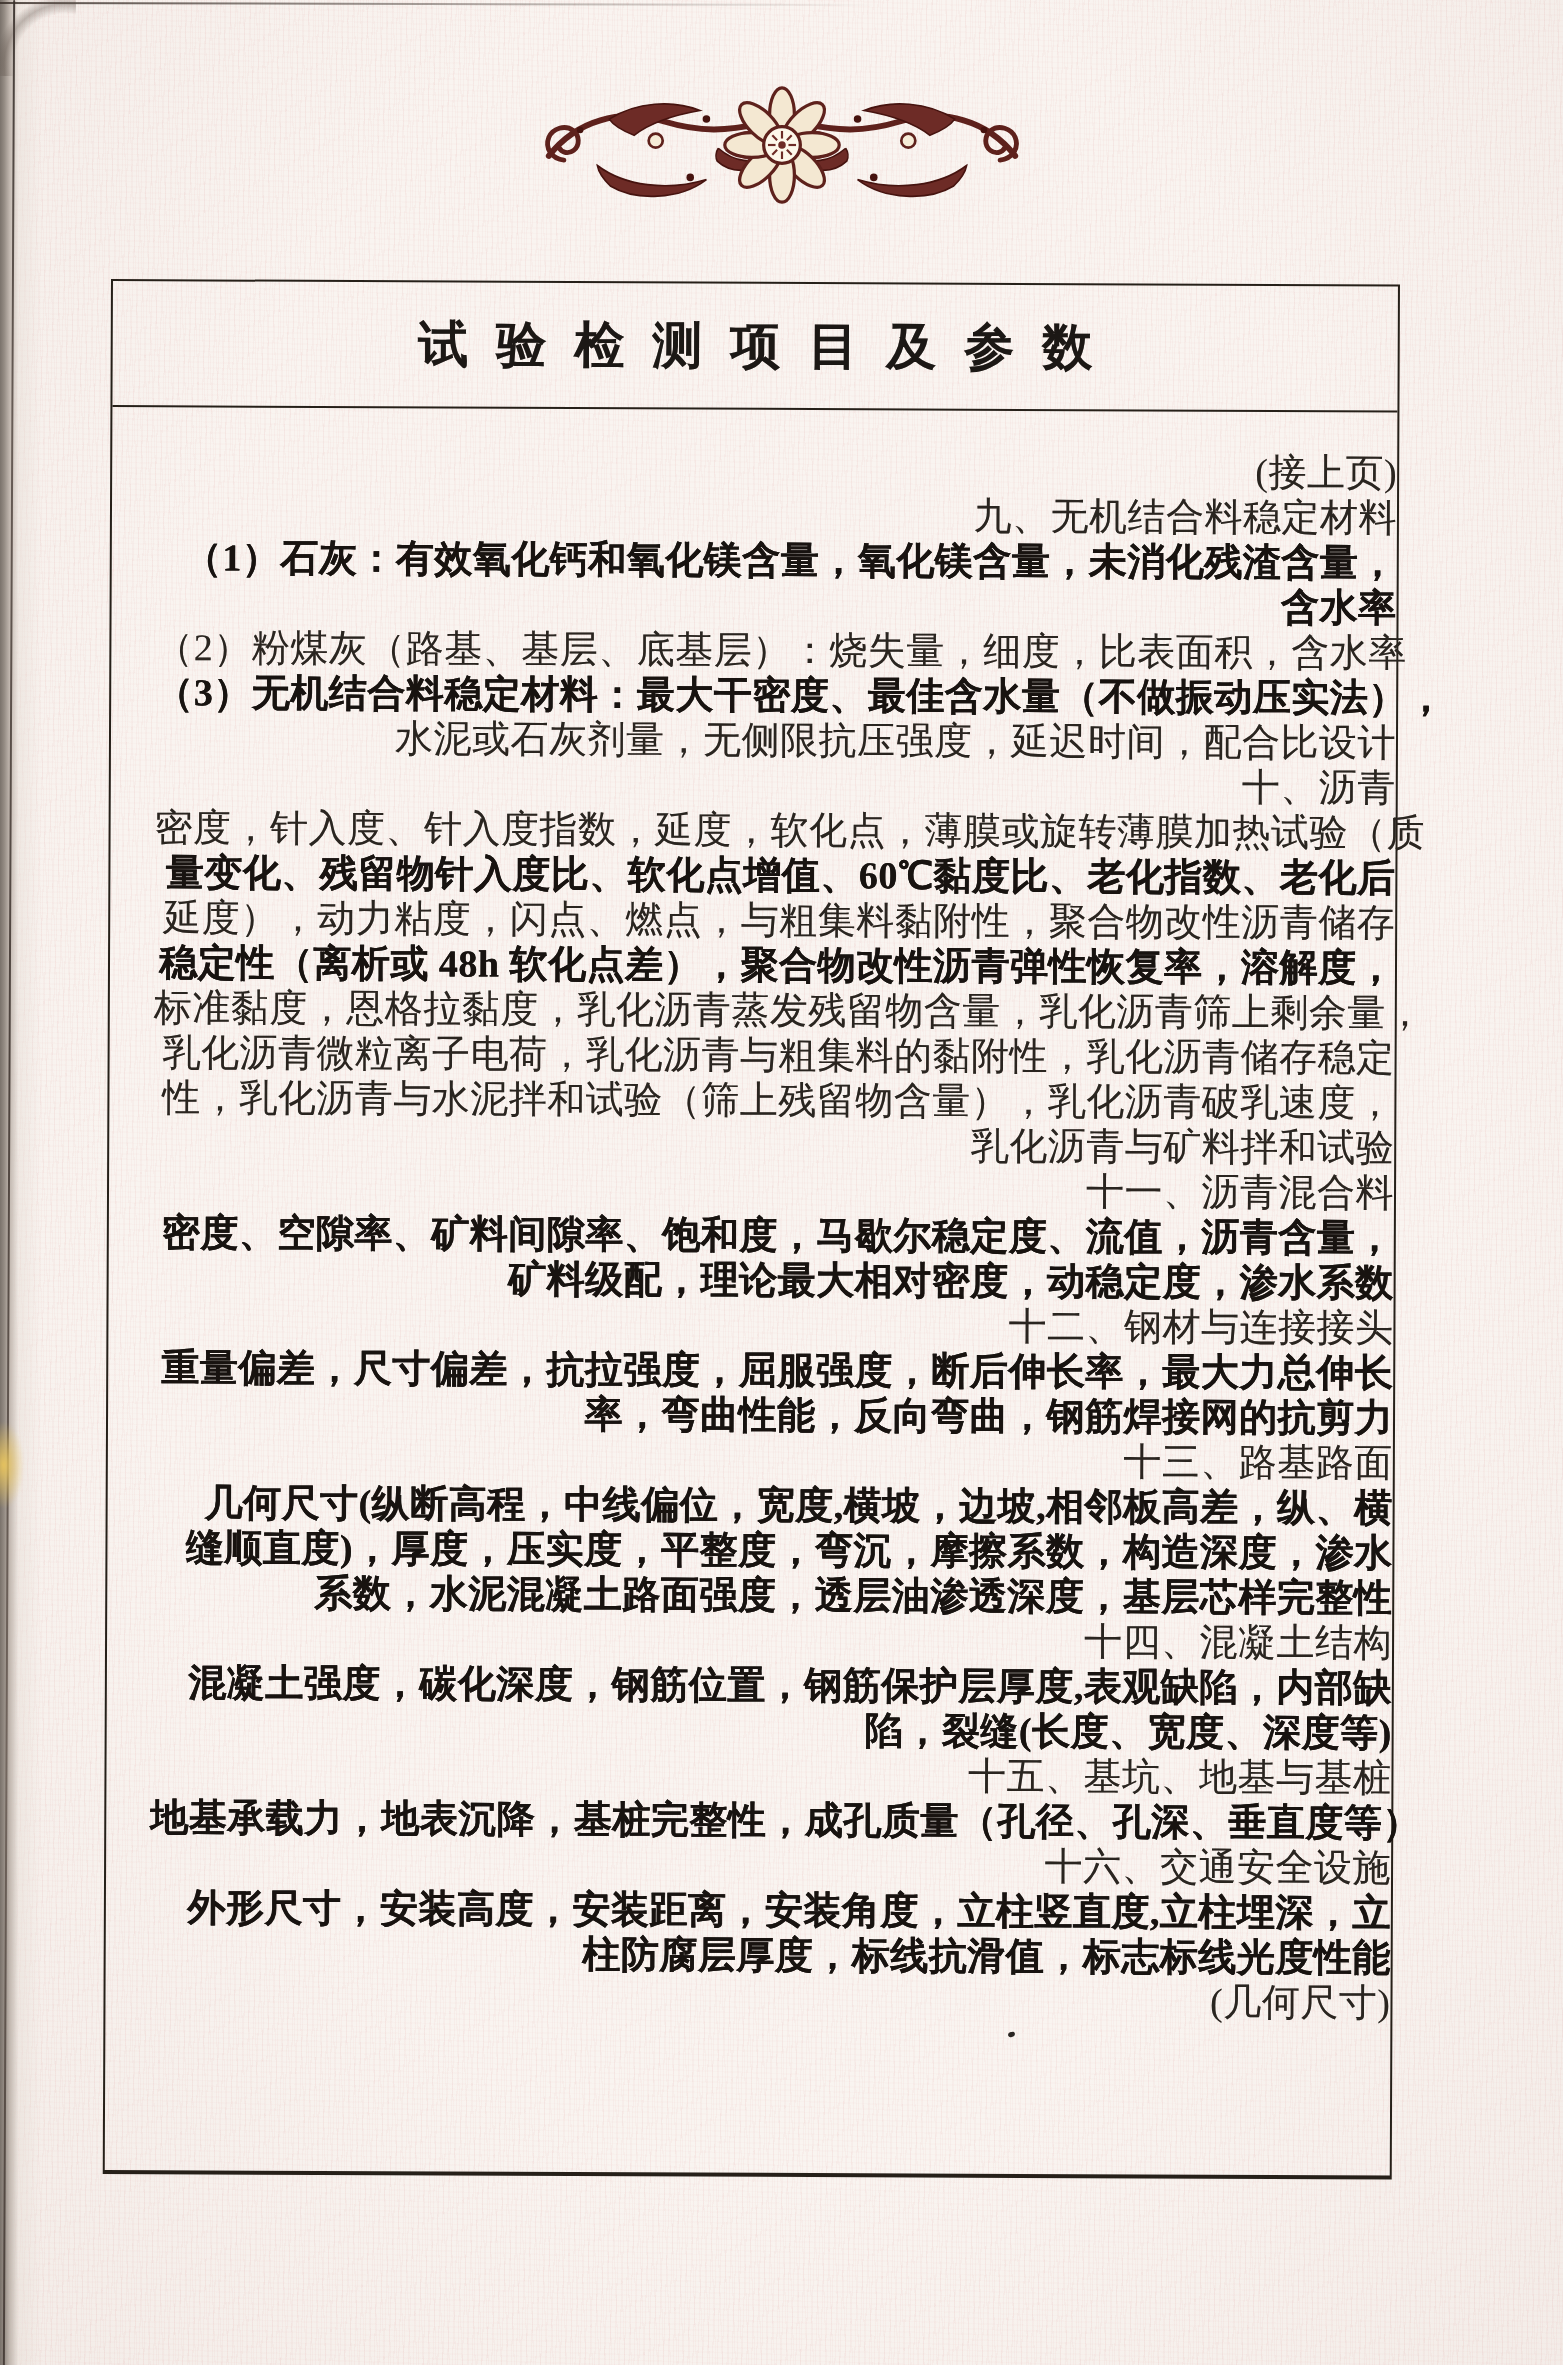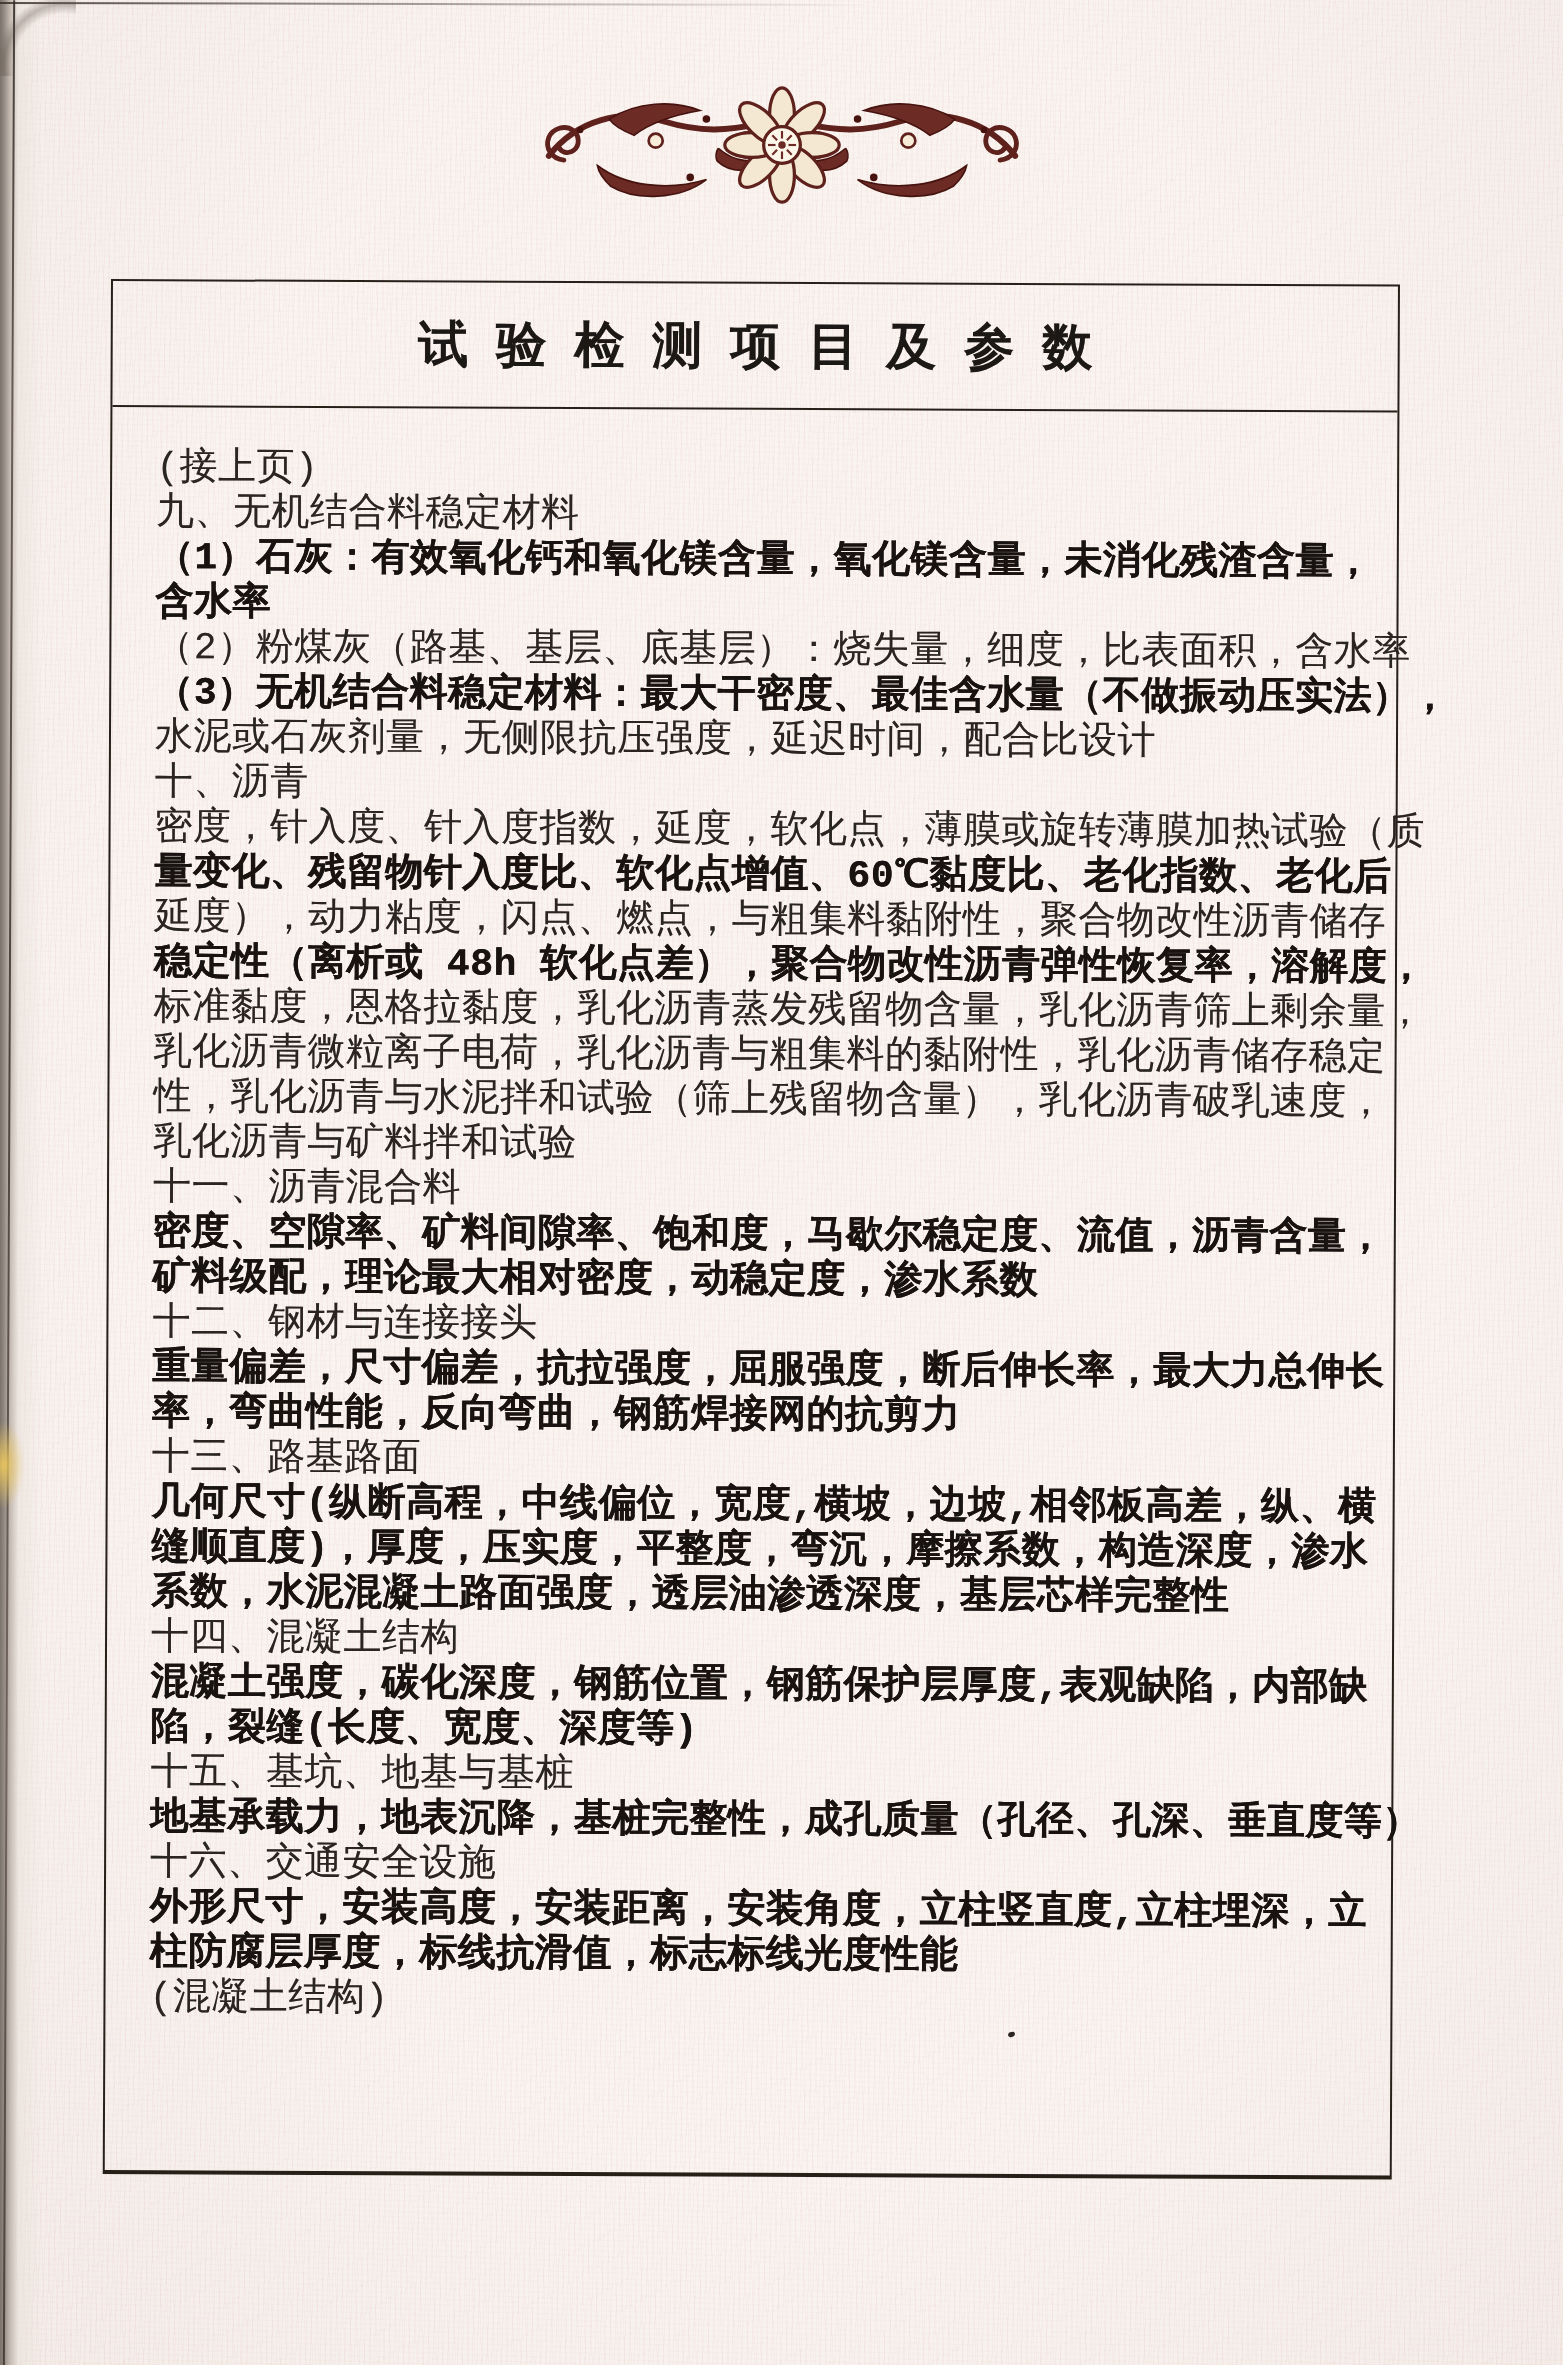--- a/index.html
+++ b/index.html
@@ -5,27 +5,28 @@
   html, body {
     margin: 0;
     padding: 0;
     background: #efe8e3;
   }
   .page {
     position: relative;
     width: 1563px;
     height: 2366px;
     overflow: hidden;
-    font-family: Liberation Mono, monospace;
+    font-family: Liberation Serif, serif;
     background-color: #f9f4f0;
     background-image:
       radial-gradient(ellipse at 50% 45%, rgba(255,255,255,0) 60%, rgba(150,110,100,0.06) 100%),
       repeating-linear-gradient(92deg, rgba(214,120,120,0.055) 0 1.1px, rgba(0,0,0,0) 1.1px 4.9px),
       repeating-linear-gradient(88deg, rgba(214,130,130,0.05) 0 1.1px, rgba(0,0,0,0) 1.1px 6.5px),
       repeating-linear-gradient(2deg, rgba(226,160,160,0.04) 0 1.6px, rgba(0,0,0,0) 1.6px 5.4px);
+    text-align: right;
   }
 
   
   .left-edge {
     position: absolute; left: 0; top: 0; width: 43px; height: 100%;
     background: linear-gradient(90deg,
       #7a726b 0px, #958c84 4.3px, #c2b8b0 9.7px,
       rgba(231,223,216,0.55) 18.4px, rgba(240,233,228,0) 42px);
   }
   .left-edge-line {
@@ -194,18 +195,18 @@
         <div class="line bold"><span class="line-text">缝顺直度)，厚度，压实度，平整度，弯沉，摩擦系数，构造深度，渗水</span></div>
         <div class="line bold"><span class="line-text">系数，水泥混凝土路面强度，透层油渗透深度，基层芯样完整性</span></div>
         <div class="line"><span class="line-text">十四、混凝土结构</span></div>
         <div class="line bold"><span class="line-text">混凝土强度，碳化深度，钢筋位置，钢筋保护层厚度,表观缺陷，内部缺</span></div>
         <div class="line bold"><span class="line-text">陷，裂缝(长度、宽度、深度等)</span></div>
         <div class="line"><span class="line-text">十五、基坑、地基与基桩</span></div>
         <div class="line bold"><span class="line-text">地基承载力，地表沉降，基桩完整性，成孔质量（孔径、孔深、垂直度等）</span></div>
         <div class="line"><span class="line-text">十六、交通安全设施</span></div>
         <div class="line bold"><span class="line-text">外形尺寸，安装高度，安装距离，安装角度，立柱竖直度,立柱埋深，立</span></div>
         <div class="line bold"><span class="line-text">柱防腐层厚度，标线抗滑值，标志标线光度性能</span></div>
-        <div class="line"><span class="line-text">(混凝土结构)</span></div>
+        <div class="line"><span class="line-text">(几何尺寸)</span></div>
       </div>
   </div>
 
 </div>
 
 
 </body></html>

